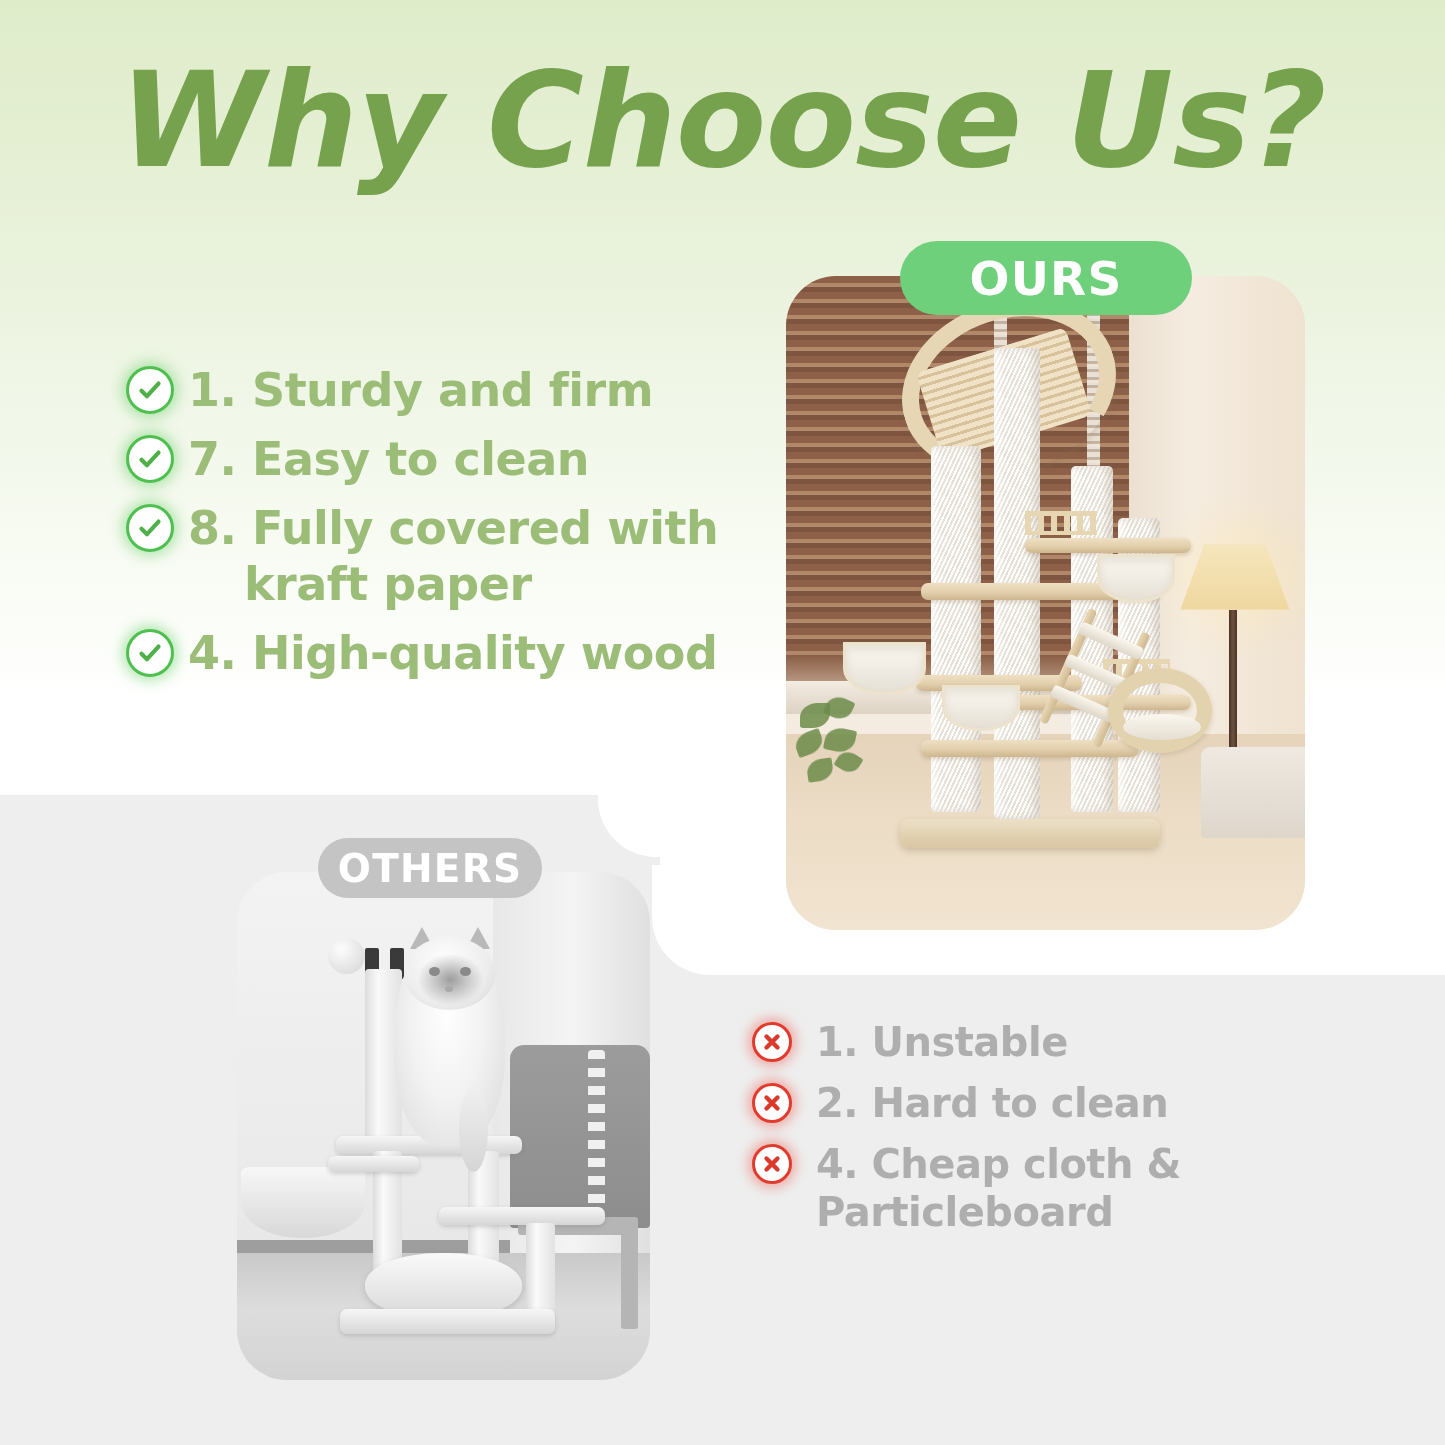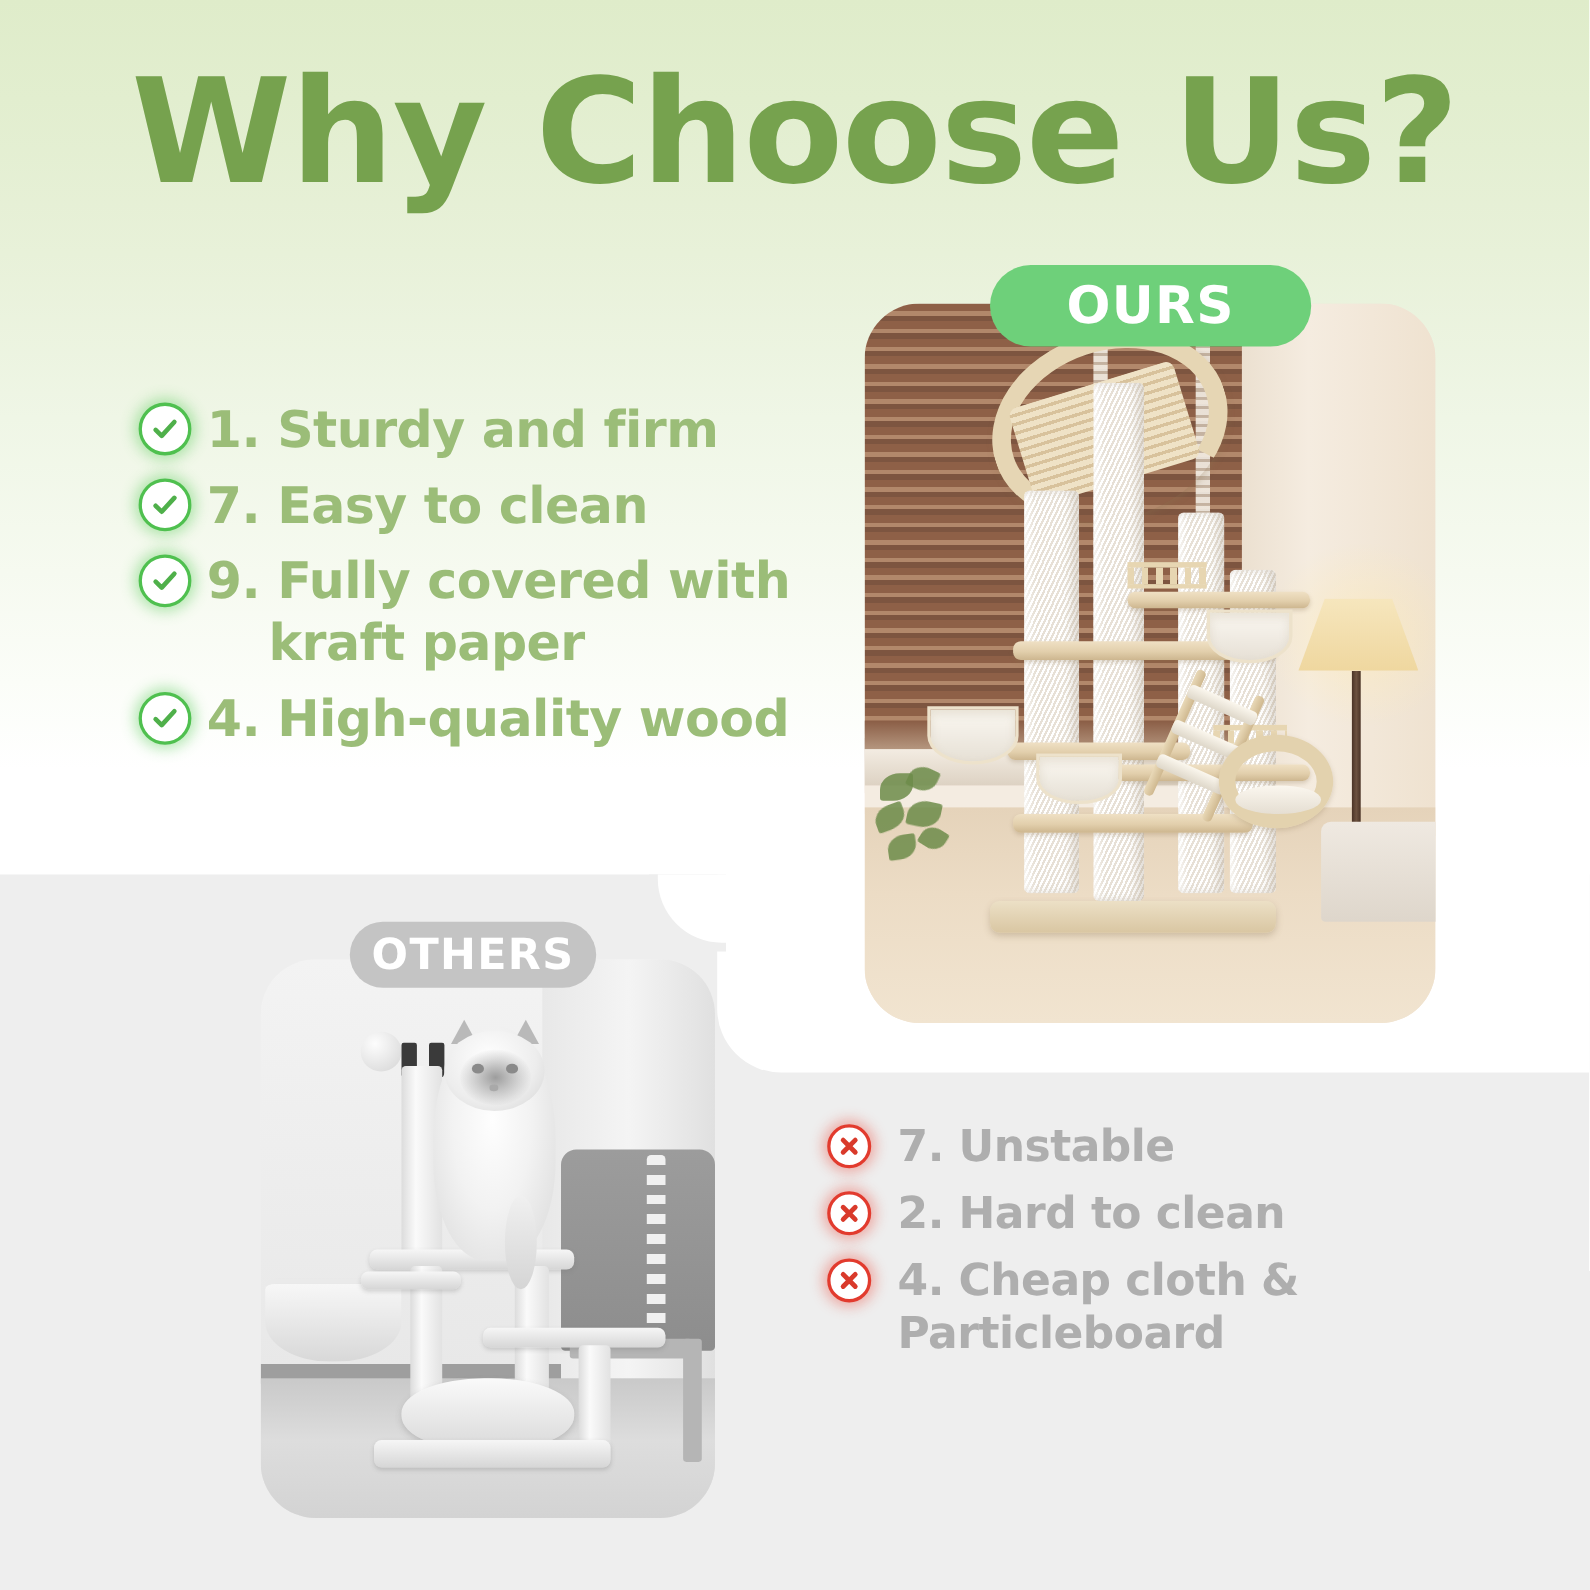--- a/index.html
+++ b/index.html
@@ -81,20 +81,21 @@
     top: 54px;
     width: 1445px;
     text-align: center;
     font-size: 132px;
     line-height: 1.0;
     font-weight: 700;
     letter-spacing: -1px;
     color: #76a24e;
     font-family: "DejaVu Sans", sans-serif;
     white-space: nowrap;
+    font-style: italic;
   }
 
   
   .pros-list {
     position: absolute;
     left: 126px;
     top: 362px;
     width: 640px;
   }
   .pro-row {
@@ -542,21 +543,21 @@
 
     <div class="pro-row">
       <div class="badge-wrap">
         <div class="check-badge">
           <svg width="26" height="26" viewBox="0 0 26 26" aria-hidden="true">
             <path d="M4.5 13.8 L10 19.2 L21.5 6.6" fill="none" stroke="#4fb04a" stroke-width="4.2" stroke-linecap="round" stroke-linejoin="round"></path>
           </svg>
         </div>
       </div>
       <div class="pro-text">
-        <span>9. Fully covered with</span><br>
+        <span>8. Fully covered with</span><br>
         <span style="padding-left:56px;display:inline-block">kraft paper</span>
       </div>
     </div>
 
     <div class="pro-row">
       <div class="badge-wrap">
         <div class="check-badge">
           <svg width="26" height="26" viewBox="0 0 26 26" aria-hidden="true">
             <path d="M4.5 13.8 L10 19.2 L21.5 6.6" fill="none" stroke="#4fb04a" stroke-width="4.2" stroke-linecap="round" stroke-linejoin="round"></path>
           </svg>
@@ -570,21 +571,21 @@
   <div class="cons-list">
 
     <div class="con-row">
       <div class="badge-wrap">
         <div class="x-badge">
           <svg width="22" height="22" viewBox="0 0 22 22" aria-hidden="true">
             <path d="M5.5 5.5 L16.5 16.5 M16.5 5.5 L5.5 16.5" fill="none" stroke="#d93a2b" stroke-width="4.4" stroke-linecap="round"></path>
           </svg>
         </div>
       </div>
-      <div class="con-text">7. Unstable</div>
+      <div class="con-text">1. Unstable</div>
     </div>
 
     <div class="con-row">
       <div class="badge-wrap">
         <div class="x-badge">
           <svg width="22" height="22" viewBox="0 0 22 22" aria-hidden="true">
             <path d="M5.5 5.5 L16.5 16.5 M16.5 5.5 L5.5 16.5" fill="none" stroke="#d93a2b" stroke-width="4.4" stroke-linecap="round"></path>
           </svg>
         </div>
       </div>

